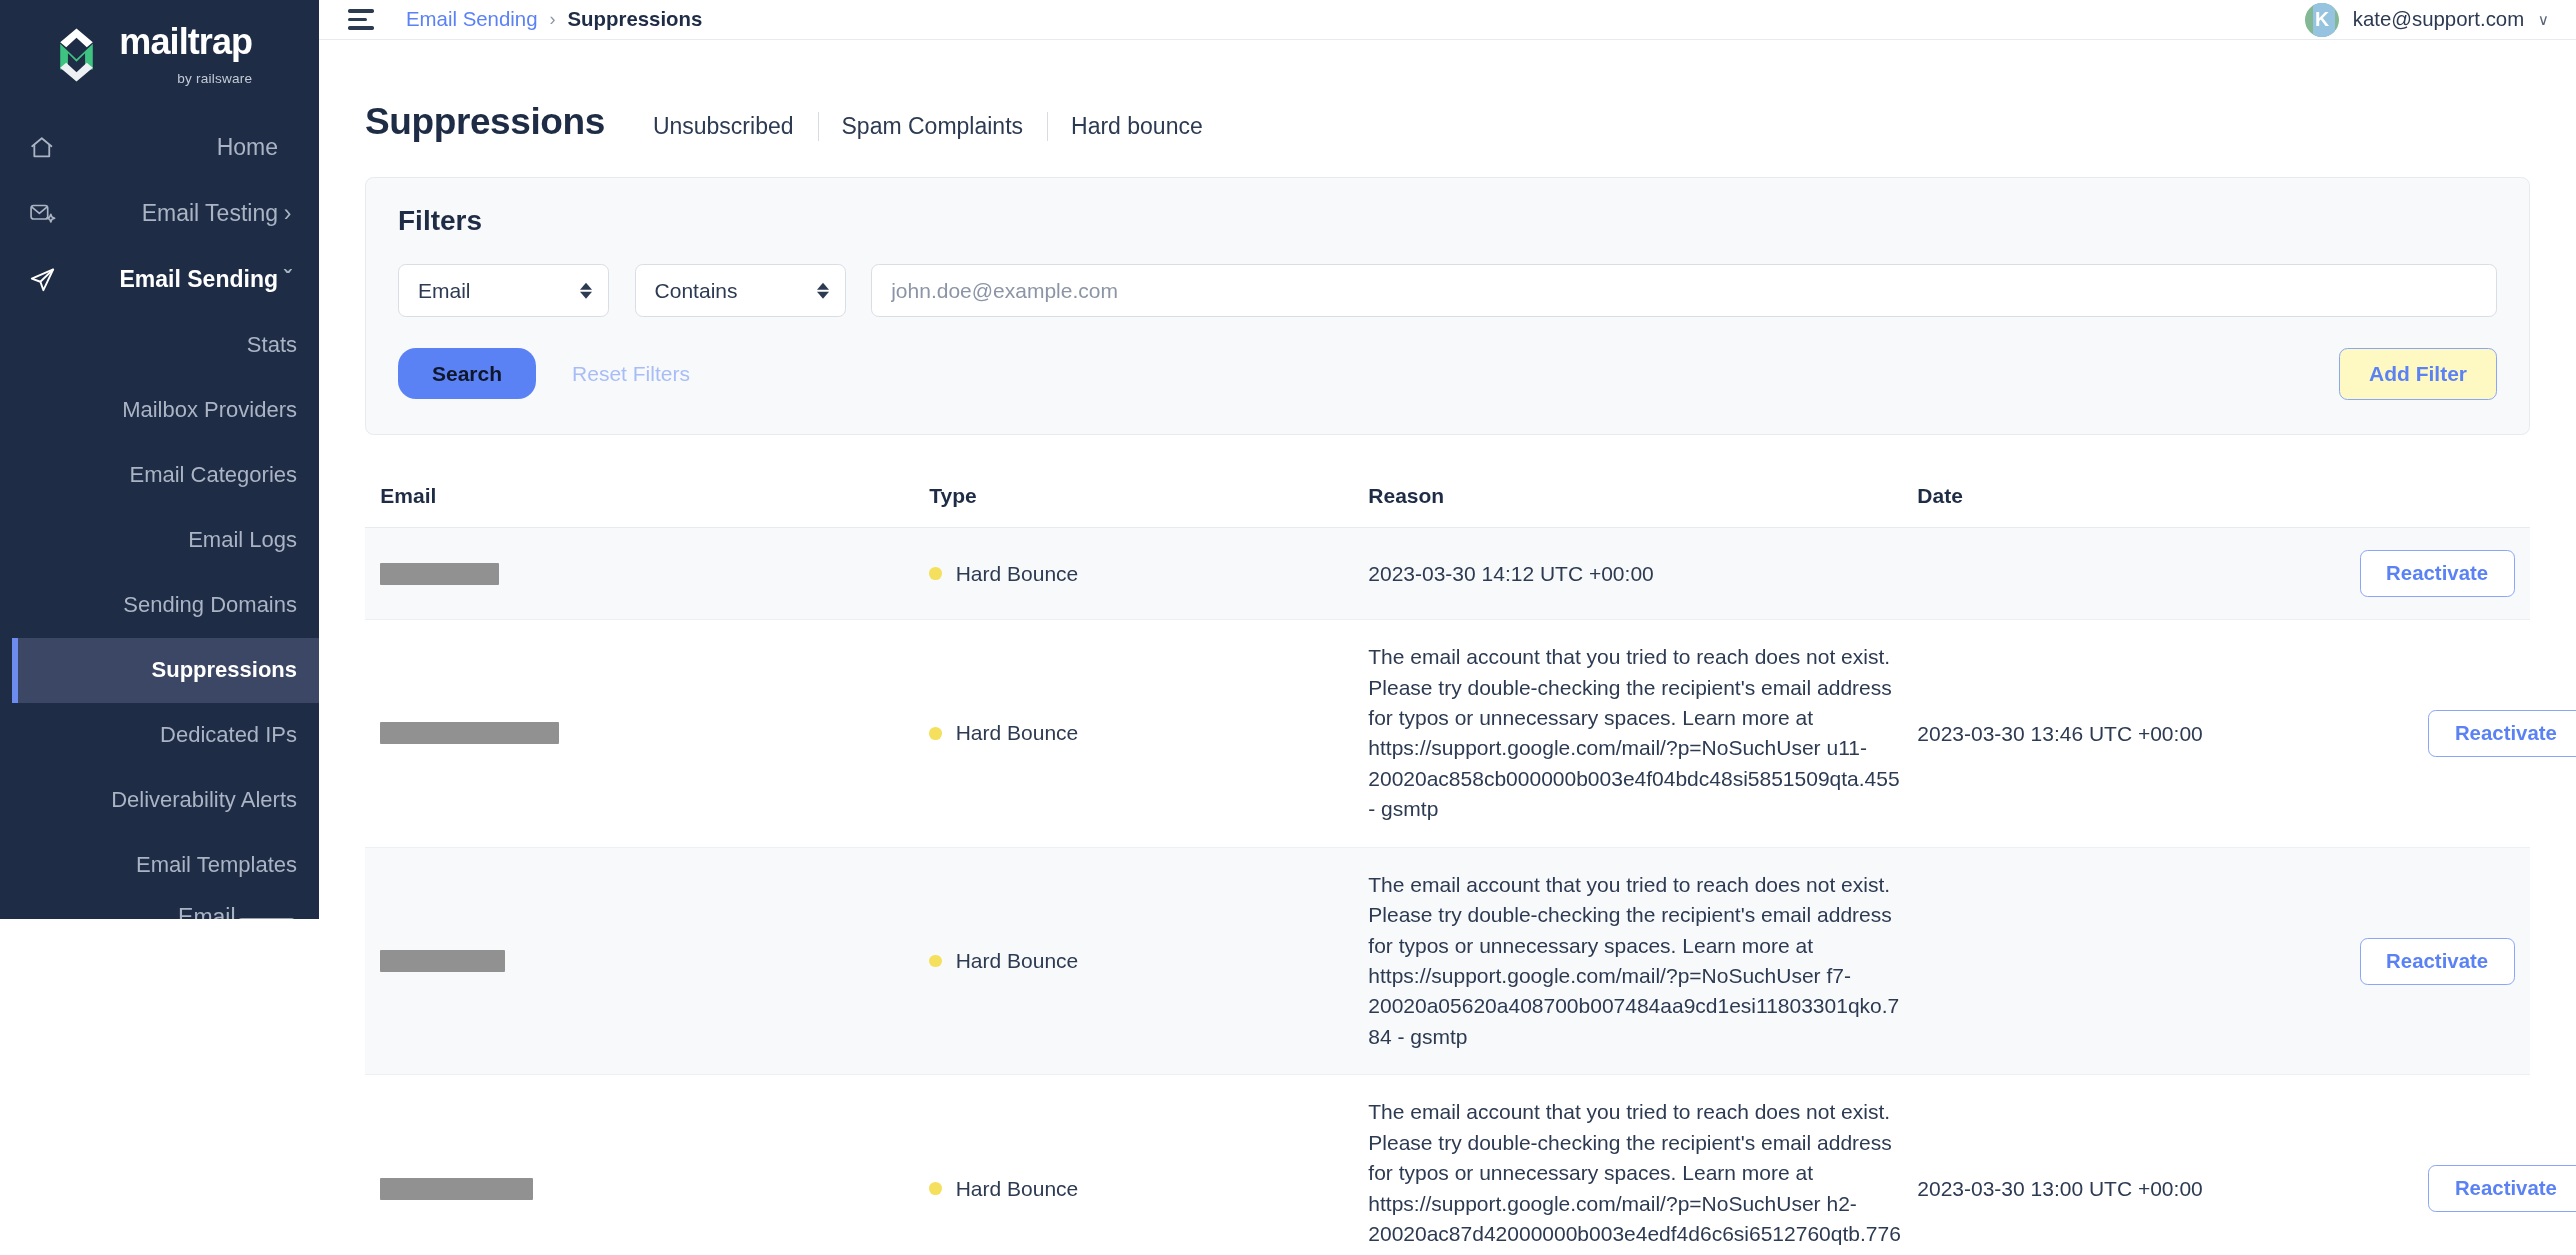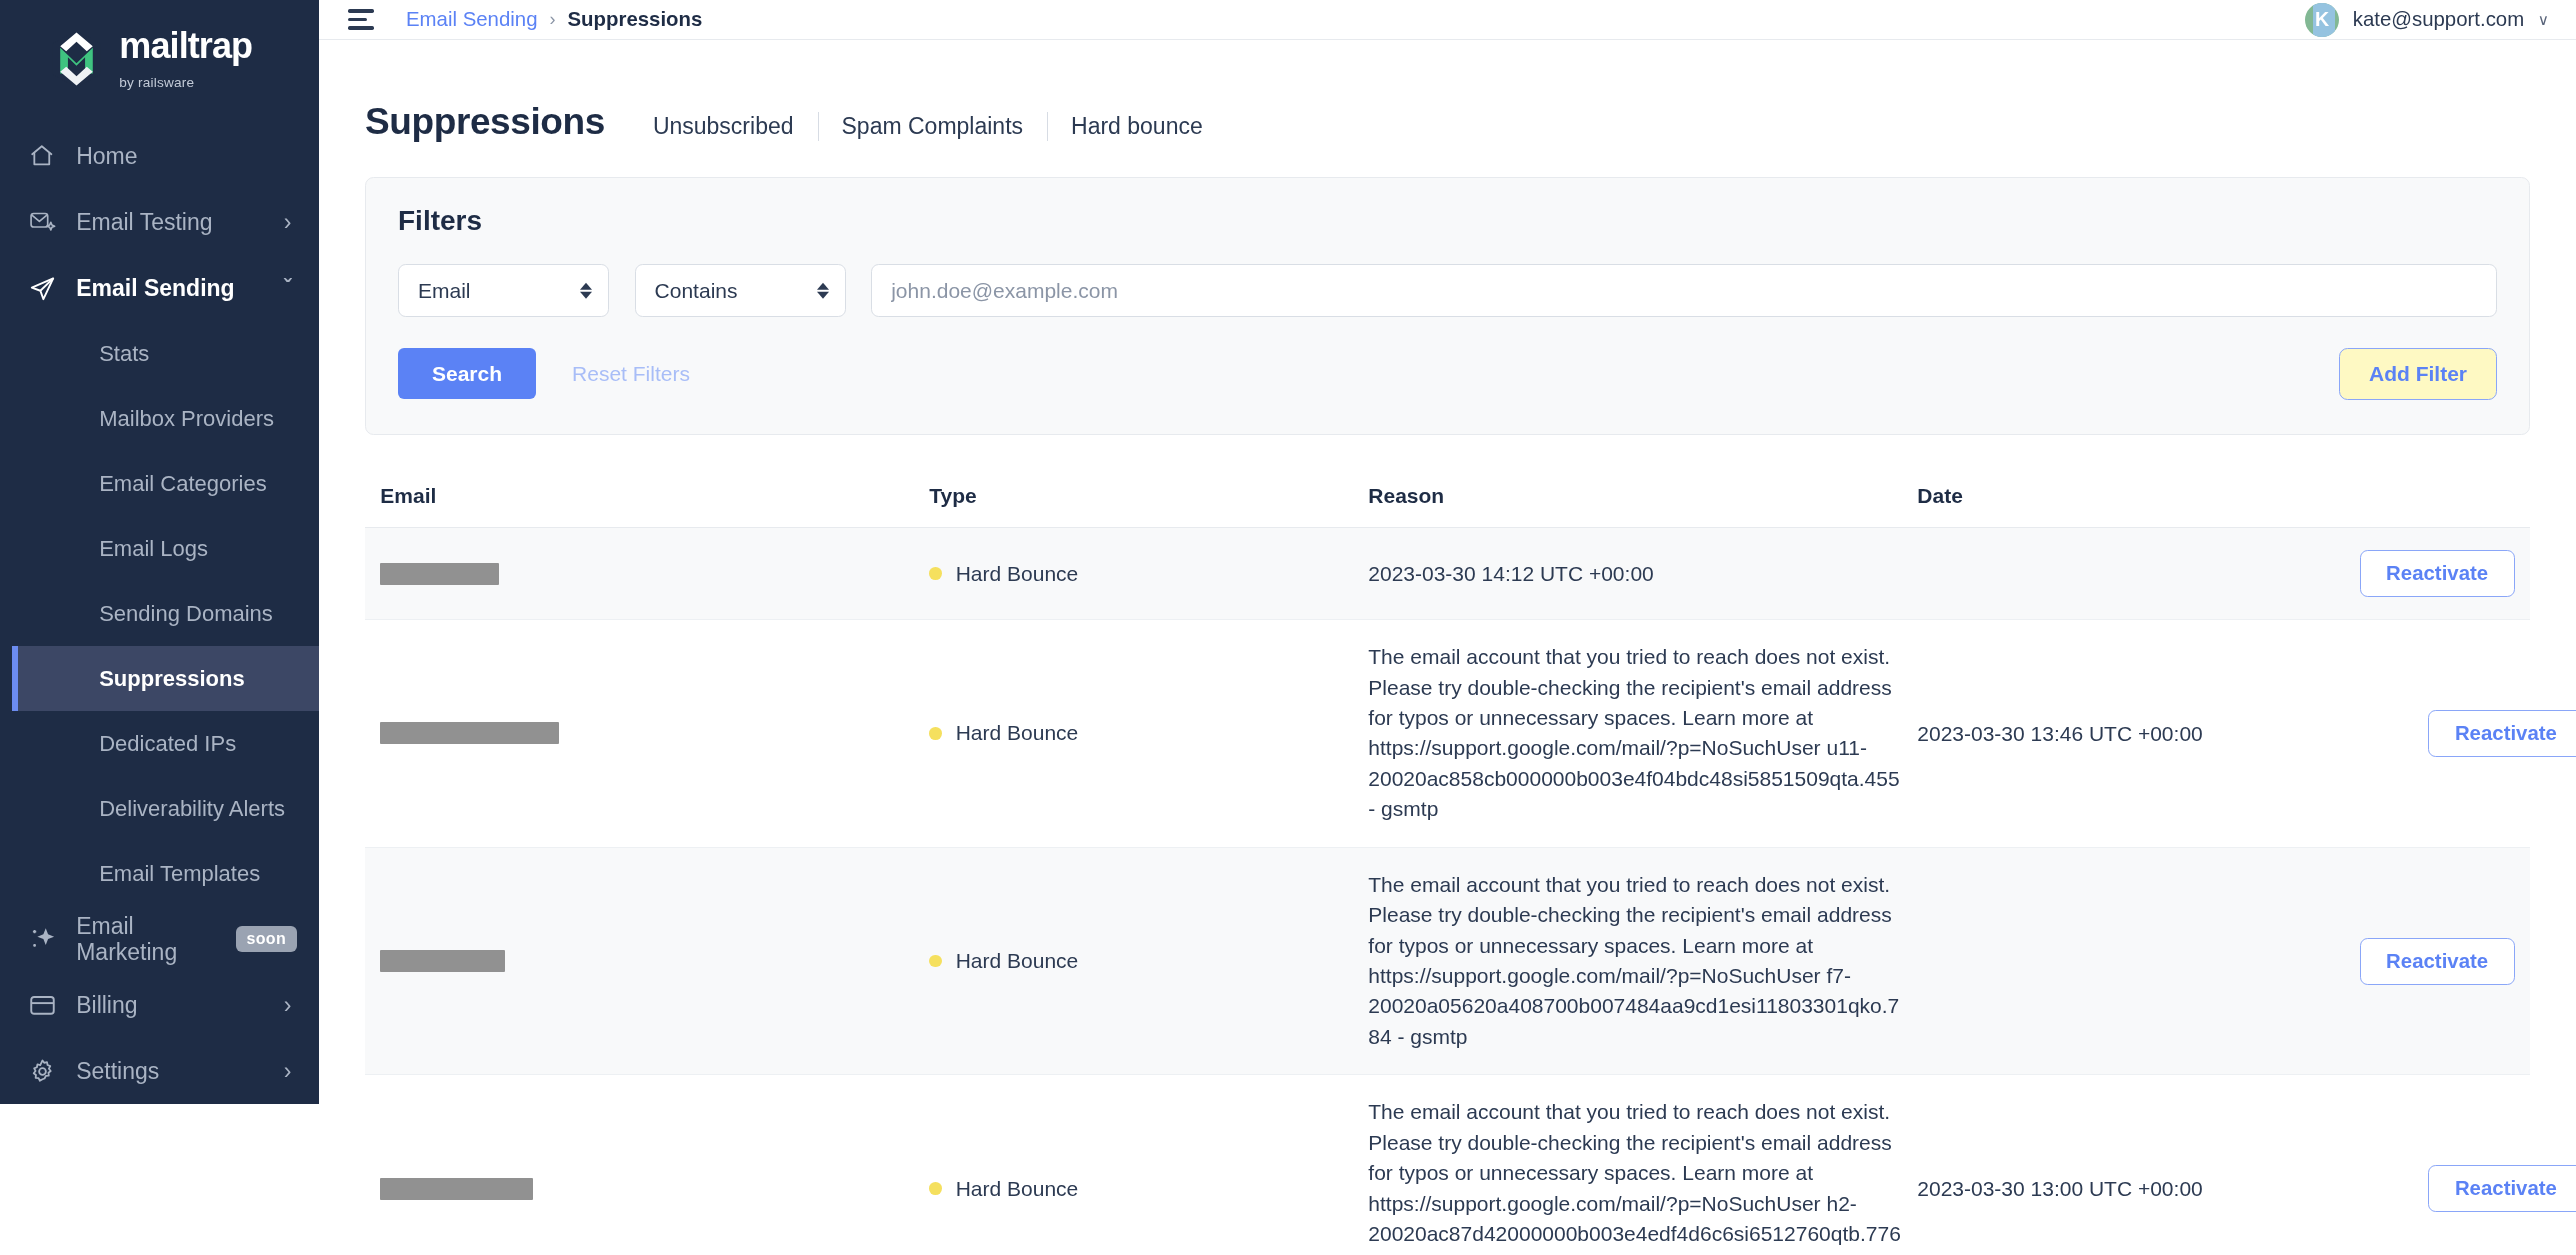--- a/index.html
+++ b/index.html
@@ -6,25 +6,26 @@
   html, body {
     width: 2576px; height: 1256px;
     font-family: "Liberation Sans", sans-serif;
     background: #ffffff;
     overflow: hidden;
   }
   .app { display: flex; width: 2576px; height: 1256px; }
 
   
   .sidebar {
-    width: 319px; flex: 0 0 319px; height: 1104px;
+    width: 319px; flex: 0 0 319px; height: 919px;
     background: #1e2c45;
     display: flex; flex-direction: column;
     padding-top: 19px;
     overflow: hidden;
+    text-align: right;
   }
   .logo-row { display: flex; align-items: center; gap: 15.3px; padding: 5.1px 0 0 49px; height: 78px; }
   .logo-mark { width: 55px; height: 60px; flex: 0 0 55px; position: relative; }
   .logo-text { display: flex; flex-direction: column; line-height: 1; }
   .logo-word { font-size: 36px; color: #ffffff; font-weight: 700; letter-spacing: -0.9px; }
   .logo-sub { font-size: 13.6px; color: #c3cbd8; margin-top: 12px; letter-spacing: 0.2px; }
 
   .nav { margin-top: 29px; display: flex; flex-direction: column; }
   .nav-item {
     position: relative;
@@ -122,22 +123,22 @@
   .spin i.dn { border-top: 7.7px solid #2c3a52; }
   .txt-input {
     flex: 1; height: 53px; border: 0.9px solid #d9dee5; border-radius: 7.7px;
     background: #ffffff; font-size: 21px; color: #2c3a52; padding: 0 19px;
     font-family: "Liberation Sans", sans-serif;
   }
   .txt-input::placeholder { color: #8b95a6; }
 
   .actions-row { display: flex; align-items: center; margin-top: 31px; }
   .btn-search {
-    background: #5b82f5; color: #ffffff; font-size: 21px; font-weight: 700;
-    border: none; border-radius: 6px; padding: 13.6px 34px; cursor: pointer;
+    background: #5b82f5; color: #0f172a; font-size: 21px; font-weight: 700;
+    border: none; border-radius: 18px; padding: 13.6px 34px; cursor: pointer;
     font-family: "Liberation Sans", sans-serif;
   }
   .btn-reset {
     background: none; border: none; color: #a8bdf7; font-size: 21px;
     margin-left: 36px; cursor: pointer; font-family: "Liberation Sans", sans-serif;
   }
   .btn-addfilter {
     margin-left: auto; background: #fef9c3; border: 0.9px solid #8aa6f8; color: #5b82f5;
     font-size: 21px; font-weight: 700; border-radius: 8.5px; padding: 12.8px 29px; cursor: pointer;
     font-family: "Liberation Sans", sans-serif;

